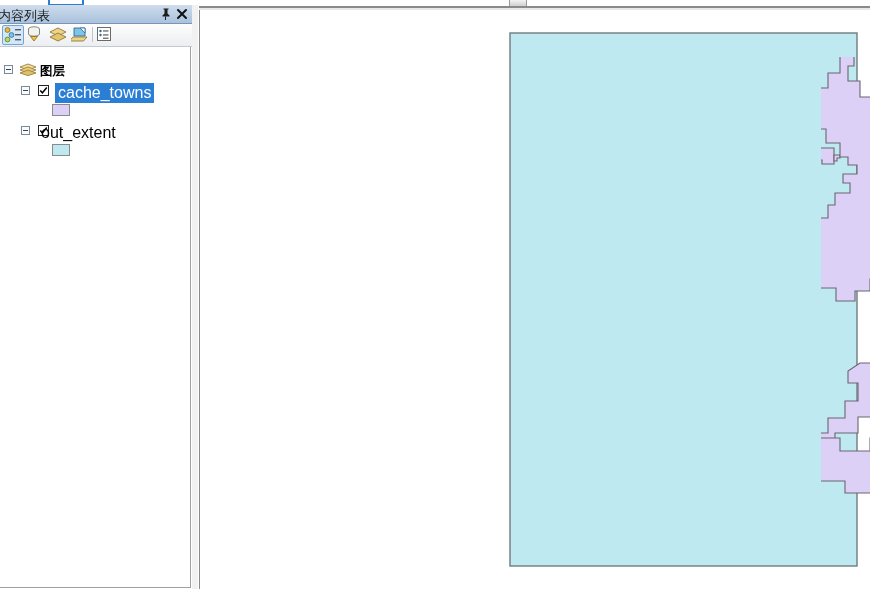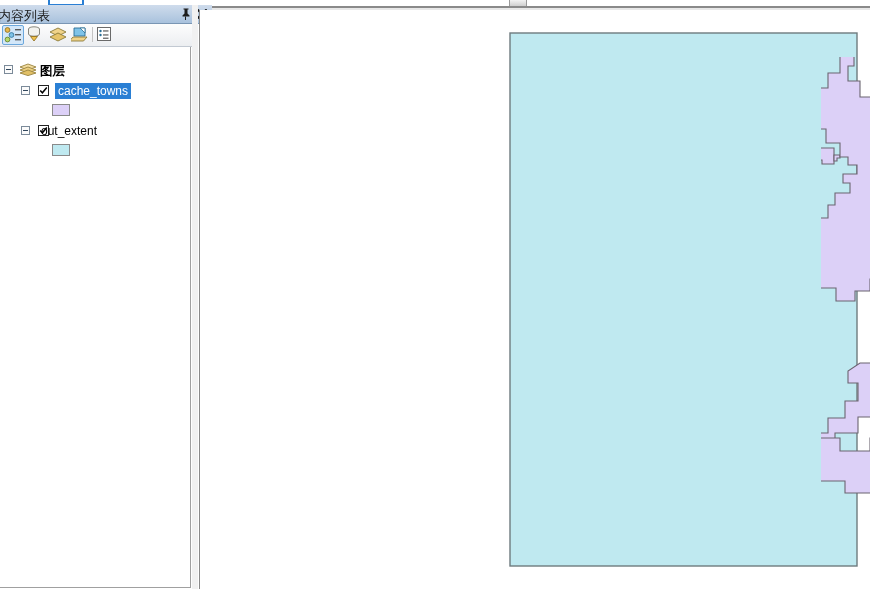--- a/index.html
+++ b/index.html
@@ -39,21 +39,20 @@
   
   #toc-panel{
     position:absolute;left:0;top:5px;width:192px;height:584px;
     background:#ffffff;
     box-sizing:border-box;
   }
   #toc-titlebar{
     position:absolute;left:0;top:0;width:192px;height:18px;
     background:linear-gradient(#cfdcec,#a9c2dd);
     border-bottom:1px solid #7a96b4;
-    padding-left:20px;
   }
   #toc-title{
     position:absolute;left:-2px;top:2px;
     font-size:13px;color:#1a1a1a;letter-spacing:0px;
     font-family:"DejaVu Sans","Liberation Sans",sans-serif;
     white-space:nowrap;
   }
   #pin-btn{
     position:absolute;right:20px;top:2px;width:13px;height:14px;
     cursor:pointer;
@@ -97,21 +96,21 @@
   }
   .expander:after{
     content:"";position:absolute;left:1px;top:3px;width:5px;height:1px;
     background:#32485e;
   }
   .cbox{
     position:absolute;width:11px;height:11px;top:3px;
     border:1px solid #222;background:#fff;box-sizing:border-box;cursor:pointer;
   }
   .cbox svg{position:absolute;left:0px;top:0px;}
-  .tlabel{position:absolute;top:2px;font-size:12px;color:#000;}
+  .tlabel{position:absolute;top:2px;font-size:16px;color:#000;}
   .tlabel.sel{background:#2a7fd4;color:#ffffff;padding:1px 3px;top:1px;}
   .layer-icon{position:absolute;top:2px;width:18px;height:13px;}
   .swatch{
     position:absolute;width:18px;height:12px;border:1px solid #8a8a8a;
     box-sizing:border-box;
   }
 
   
   #splitter{
     position:absolute;left:192px;top:5px;width:6px;height:584px;

